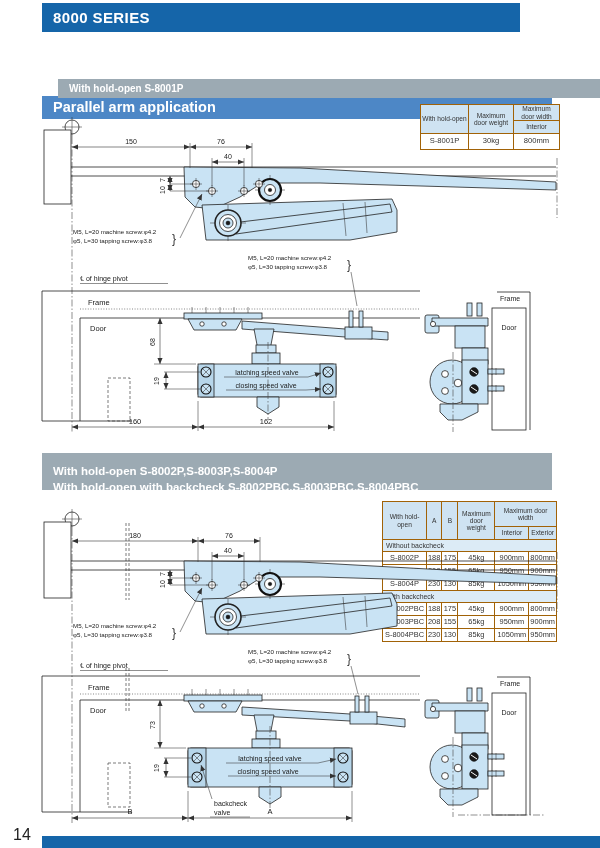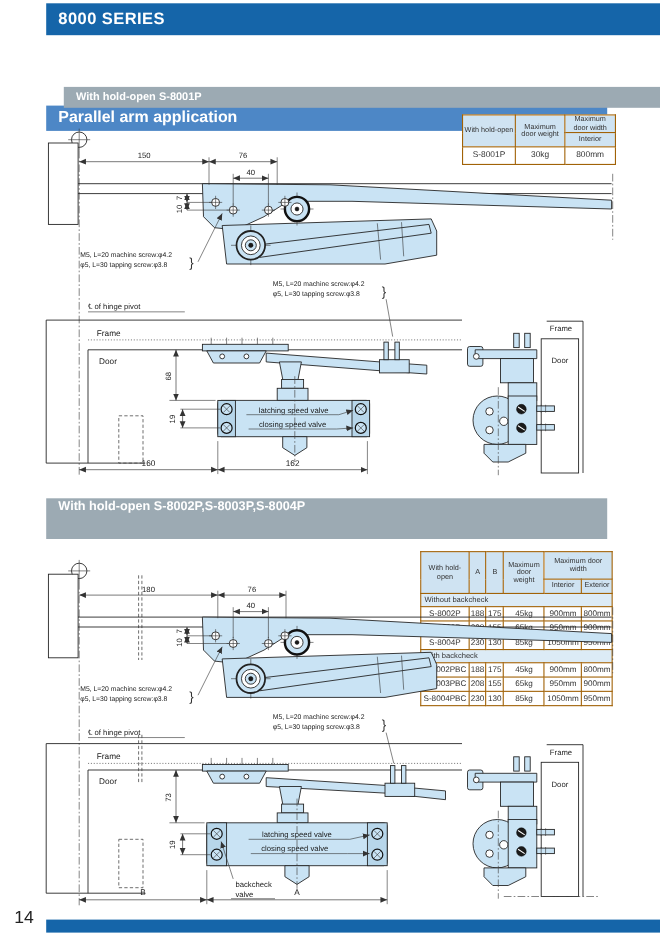--- a/index.html
+++ b/index.html
@@ -1,27 +1,27 @@
 <!DOCTYPE html>
 <html style="--header-bar: #1565a9; --section-bar: #4d87c6; --subsection-bar: #9caab3; --table-header-bg: #cfe3f2; --table-group-bg: #dcebf6; --diagram-fill: #c9e3f4; --diagram-fill-dark: #b7d6ea;"><head>
 <meta charset="utf-8">
 <style>
   html,body{margin:0;padding:0}
   body{width:600px;height:848px;position:relative;background:#fff;overflow:hidden;
        font-family:"Liberation Sans",sans-serif;}
   .bar{position:absolute;color:#fff;font-weight:bold;box-sizing:border-box;padding-left:11px;}
-  #top-bar{left:42px;top:3px;width:558px;height:29px;background:var(--header-bar);
+  #top-bar{left:42px;top:3px;width:478px;height:29px;background:var(--header-bar);
            font-size:15px;line-height:29px;letter-spacing:.4px;}
   #bottom-bar{left:42px;top:836px;width:558px;height:12px;background:var(--header-bar);}
   #section-bar{left:42px;top:52px;width:510px;height:23px;background:var(--section-bar);
            font-size:14.5px;line-height:23px;margin-top:44px;}
   #sub1-bar{left:58px;top:79px;width:572px;height:19px;background:var(--subsection-bar);
            font-size:10px;line-height:19px;}
   #sub2-bar{left:42px;top:453px;width:510px;height:37px;background:var(--subsection-bar);
-           font-size:11.5px;line-height:16px;padding-top:0;}
+           font-size:11.5px;line-height:16px;padding-top:10px;}
   #page-num{position:absolute;left:13px;top:826px;font-size:16px;color:#222;}
   table{position:absolute;border-collapse:collapse;background:#fff;table-layout:fixed;}
   th,td{border:1px solid #a16207;color:#333;text-align:center;vertical-align:middle;
         padding:0 1px;line-height:1.1;overflow:hidden;}
   th{background:var(--table-header-bg);font-weight:normal;font-size:6.6px;}
   td{font-size:7.4px;}
   #table1{left:420px;top:104px;}
   #table1 td{height:15px;font-size:7.6px;}
   #table1 tr.h1 th{height:15px;} #table1 tr.h2 th{height:12px;}
   #table2{left:382px;top:501px;}
@@ -42,21 +42,21 @@
   .dash{stroke:#444;stroke-width:.7;fill:none;stroke-dasharray:3 2;}
   .dot{stroke:#555;stroke-width:.7;fill:none;stroke-dasharray:1 1.6;}
   .blk{fill:#1a1a1a;stroke:#000;stroke-width:.4;}
 </style>
 </head>
 <body>
 
 <div class="bar" id="top-bar">8000 SERIES</div>
 <div class="bar" id="section-bar">Parallel arm application</div>
 <div class="bar" id="sub1-bar">With hold-open S-8001P</div>
-<div class="bar" id="sub2-bar"><span>With hold-open S-8002P,S-8003P,S-8004P</span><br></div>
+<div class="bar" id="sub2-bar"><span>With hold-open S-8002P,S-8003P,S-8004P</span><br><span>With hold-open with backcheck S-8002PBC,S-8003PBC,S-8004PBC</span></div>
 
 <table id="table1">
   <colgroup>
       <col style="width:48px">
       <col style="width:45px">
       <col style="width:46px">
     </colgroup>
   <tbody>
       <tr class="h1">
     <th rowspan="2">With hold-open</th>

